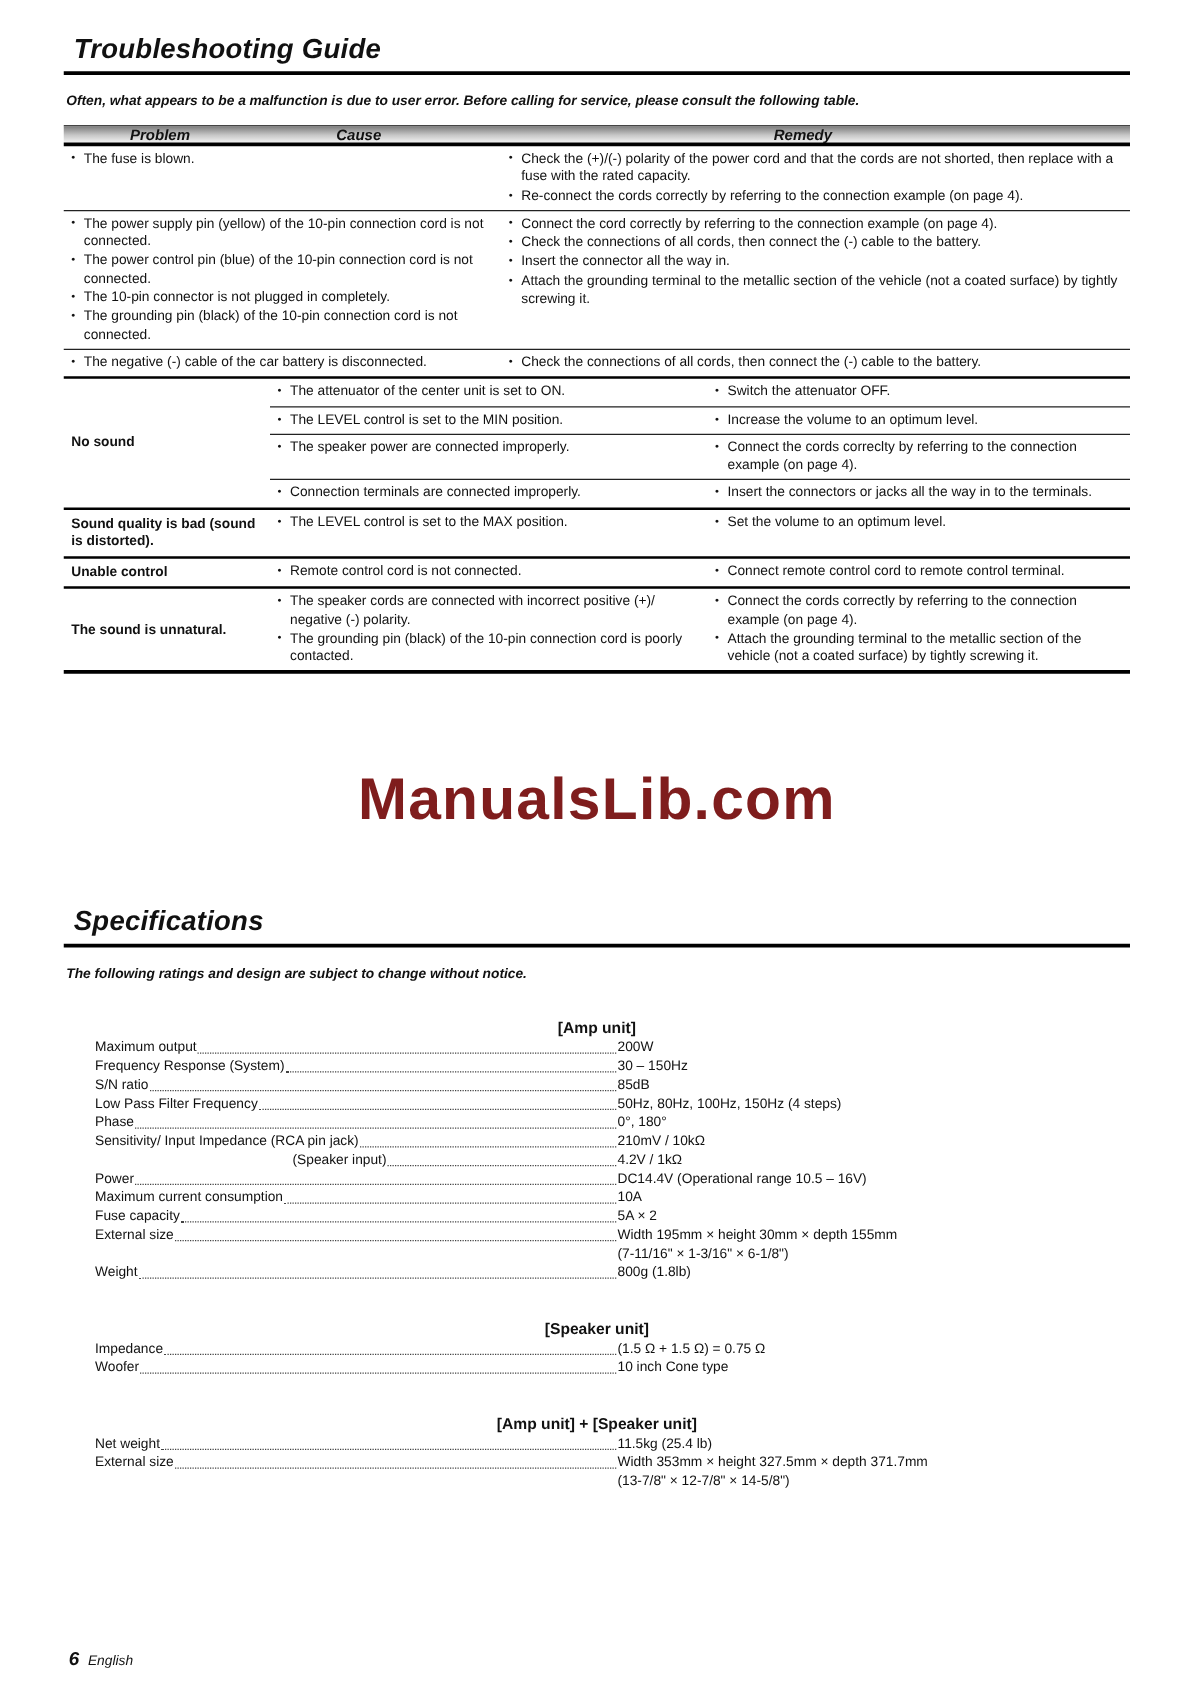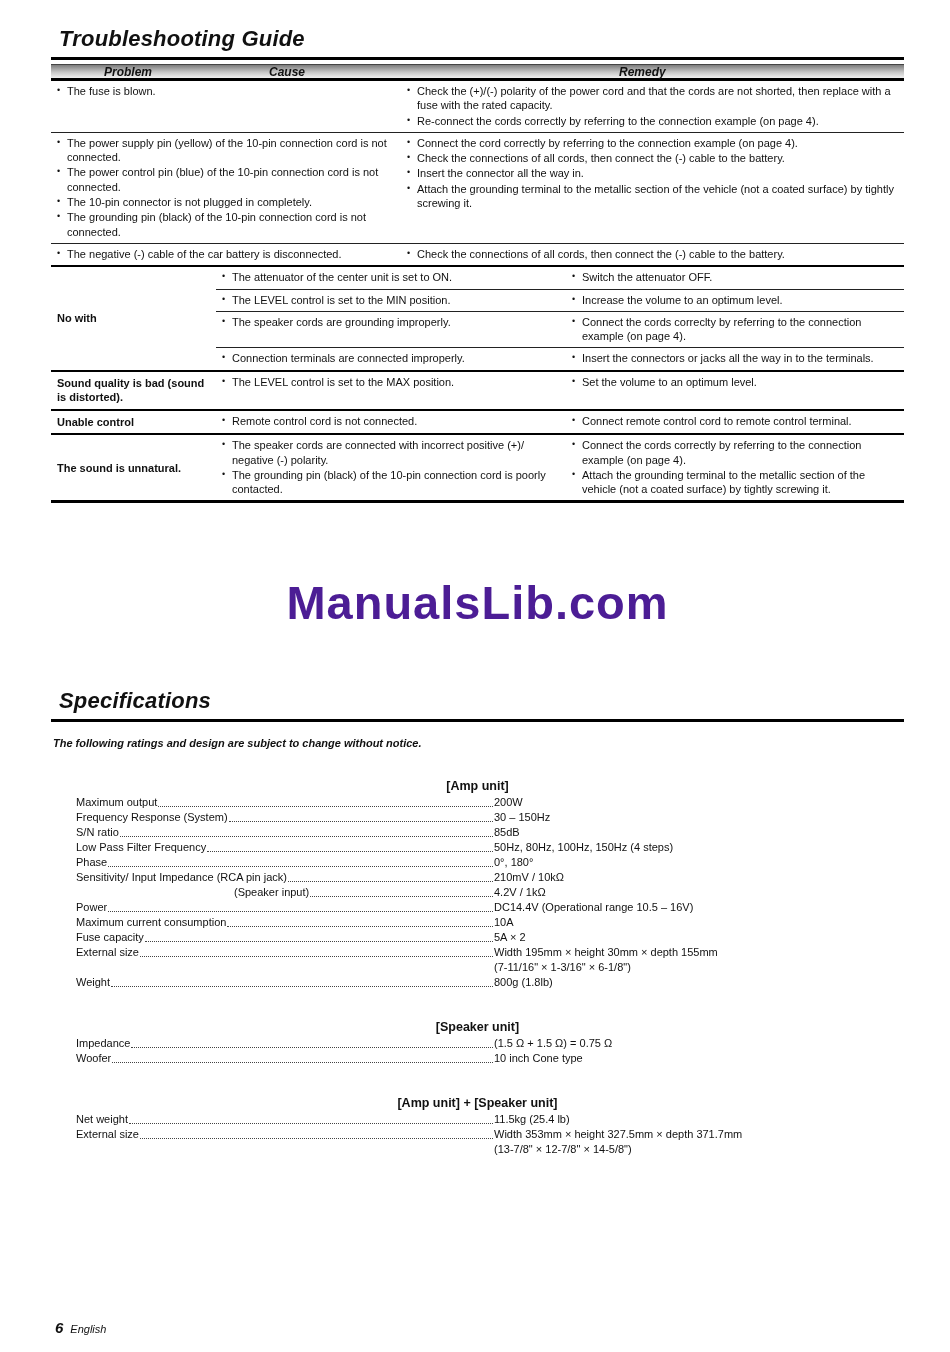--- a/index.html
+++ b/index.html
@@ -59,20 +59,21 @@
   .page-lang { font-size:11px; font-style:italic; margin-left:7px; }
 </style>
 </head>
 <body>
 
 <div class="page">
 
   <div class="section-head">
     <h1>Troubleshooting Guide</h1>
   </div>
+  <p class="intro">Often, what appears to be a malfunction is due to user error.  Before calling for service, please consult the following table.</p>
 
   <div class="ts-table">
     <div class="ts-head">
       <div class="col-problem">Problem</div>
       <div class="col-cause">Cause</div>
       <div class="col-remedy">Remedy</div>
     </div>
     <div id="ts-body">
         <div class="ts-row">
           <div class="subrows">
@@ -143,21 +144,21 @@
                 <div class="bullet-item">
                   <span class="bullet">•</span>
                   <span class="bullet-text">Check the connections of all cords, then connect the (-) cable to the battery.</span>
                 </div>
               </div>
             </div>
           </div>
         </div>
         <div class="ts-row">
           <div class="col-problem">
-            <div class="problem-text">No with</div>
+            <div class="problem-text">No sound</div>
           </div>
           <div class="subrows">
             <div class="subrow">
               <div class="col-cause cell">
                 <div class="bullet-item">
                   <span class="bullet">•</span>
                   <span class="bullet-text">The attenuator of the center unit is set to ON.</span>
                 </div>
               </div>
               <div class="col-remedy cell">
@@ -178,21 +179,21 @@
                 <div class="bullet-item">
                   <span class="bullet">•</span>
                   <span class="bullet-text">Increase the volume to an optimum level.</span>
                 </div>
               </div>
             </div>
             <div class="subrow">
               <div class="col-cause cell">
                 <div class="bullet-item">
                   <span class="bullet">•</span>
-                  <span class="bullet-text">The speaker cords are grounding improperly.</span>
+                  <span class="bullet-text">The speaker power are connected improperly.</span>
                 </div>
               </div>
               <div class="col-remedy cell">
                 <div class="bullet-item">
                   <span class="bullet">•</span>
                   <span class="bullet-text">Connect the cords correclty by referring to the connection example (on page 4).</span>
                 </div>
               </div>
             </div>
             <div class="subrow">
@@ -278,21 +279,21 @@
                   <span class="bullet">•</span>
                   <span class="bullet-text">Attach the grounding terminal to the metallic section of the vehicle (not a coated surface) by tightly screwing it.</span>
                 </div>
               </div>
             </div>
           </div>
         </div>
       </div>
   </div>
 
-  <div class="watermark" style="color: #4c1d95;">ManualsLib.com</div>
+  <div class="watermark" style="color: #7f1d1d;">ManualsLib.com</div>
 
   <div class="section-head">
     <h1>Specifications</h1>
   </div>
   <p class="intro">The following ratings and design are subject to change without notice.</p>
 
   <div id="specs-body">
       <div class="spec-heading">[Amp unit]</div>
       <div class="spec-list">
         <div class="spec-line">

